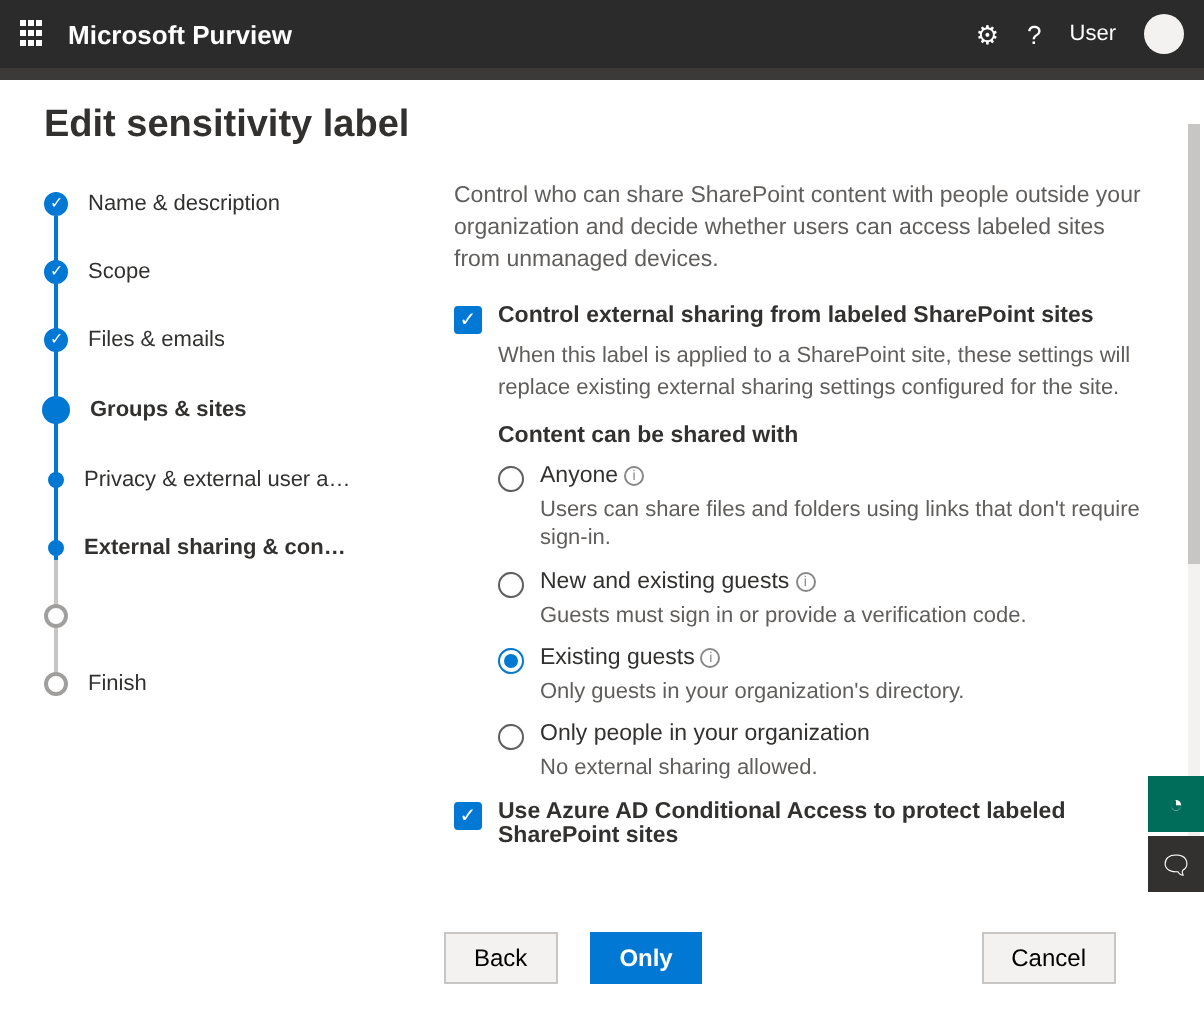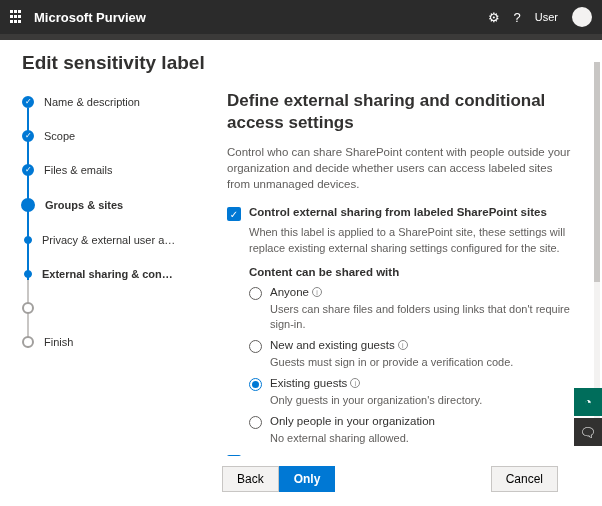--- a/index.html
+++ b/index.html
@@ -35,21 +35,21 @@
   .chk-label { font-weight: 600; font-size: 11.5px; }
   .sub { color: #605e5c; font-size: 11px; line-height: 1.4; margin-left: 22px; margin-bottom: 10px; }
   .group-label { font-weight: 700; font-size: 11.5px; margin-left: 22px; margin-bottom: 8px; }
   .radio-row { display: flex; align-items: flex-start; gap: 8px; margin-left: 22px; margin-bottom: 2px; }
   .radio { width: 13px; height: 13px; border: 1px solid #605e5c; border-radius: 50%; flex-shrink: 0; margin-top: 1px; position: relative; }
   .radio.sel { border-color: #0078d4; }
   .radio.sel::after { content: ""; position: absolute; width: 7px; height: 7px; background: #0078d4; border-radius: 50%; top: 2px; left: 2px; }
   .radio-label { font-size: 11.5px; }
   .radio-sub { color: #605e5c; font-size: 11px; margin-left: 43px; margin-bottom: 8px; line-height: 1.3; }
   .info { display: inline-block; width: 10px; height: 10px; border: 1px solid #888; border-radius: 50%; font-size: 7px; text-align: center; line-height: 9px; color: #888; margin-left: 3px; vertical-align: 1px; }
-  .footer { display: flex; align-items: center; padding: 10px 22px 14px 200px; gap: 0; border-top: none; }
+  .footer { display: flex; align-items: center; padding: 10px 22px 14px 200px; gap: 16px; border-top: none; }
   .btn { font-size: 12px; padding: 5px 14px; border: 1px solid #c8c6c4; background: #f3f2f1; cursor: pointer; }
   .btn.primary { background: #0078d4; color: #fff; border-color: #0078d4; font-weight: 600; }
   .btn.cancel { margin-left: auto; }
   .scrollbar { position: absolute; right: 2px; top: 62px; width: 6px; height: 360px; background: #f3f2f1; }
   .thumb { width: 6px; height: 220px; background: #c8c6c4; }
   .sidetab { position: absolute; right: 0; width: 28px; height: 28px; display:flex; align-items:center; justify-content:center; color:#fff; }
   .sidetab.a { bottom: 90px; background:#006d5b; }
   .sidetab.b { bottom: 60px; background:#323130; font-size:13px; }
 </style>
 </head>
@@ -115,21 +115,20 @@
           <div class="circle"></div>
           <div class="line"></div>
         </div>
       <div class="step pending">
           <div class="circle"></div>
           <span class="label">Finish</span>
         </div>
     </div>
 
     <div class="content">
-      <h2>Define external sharing and conditional access settings</h2>
       <p class="desc">Control who can share SharePoint content with people outside your organization and decide whether users can access labeled sites from unmanaged devices.</p>
 
       <div class="check-row">
         <div class="chk">✓</div>
         <span class="chk-label">Control external sharing from labeled SharePoint sites</span>
       </div>
       <p class="sub">When this label is applied to a SharePoint site, these settings will replace existing external sharing settings configured for the site.</p>
       <p class="group-label">Content can be shared with</p>
 
       <div class="radio-row">

